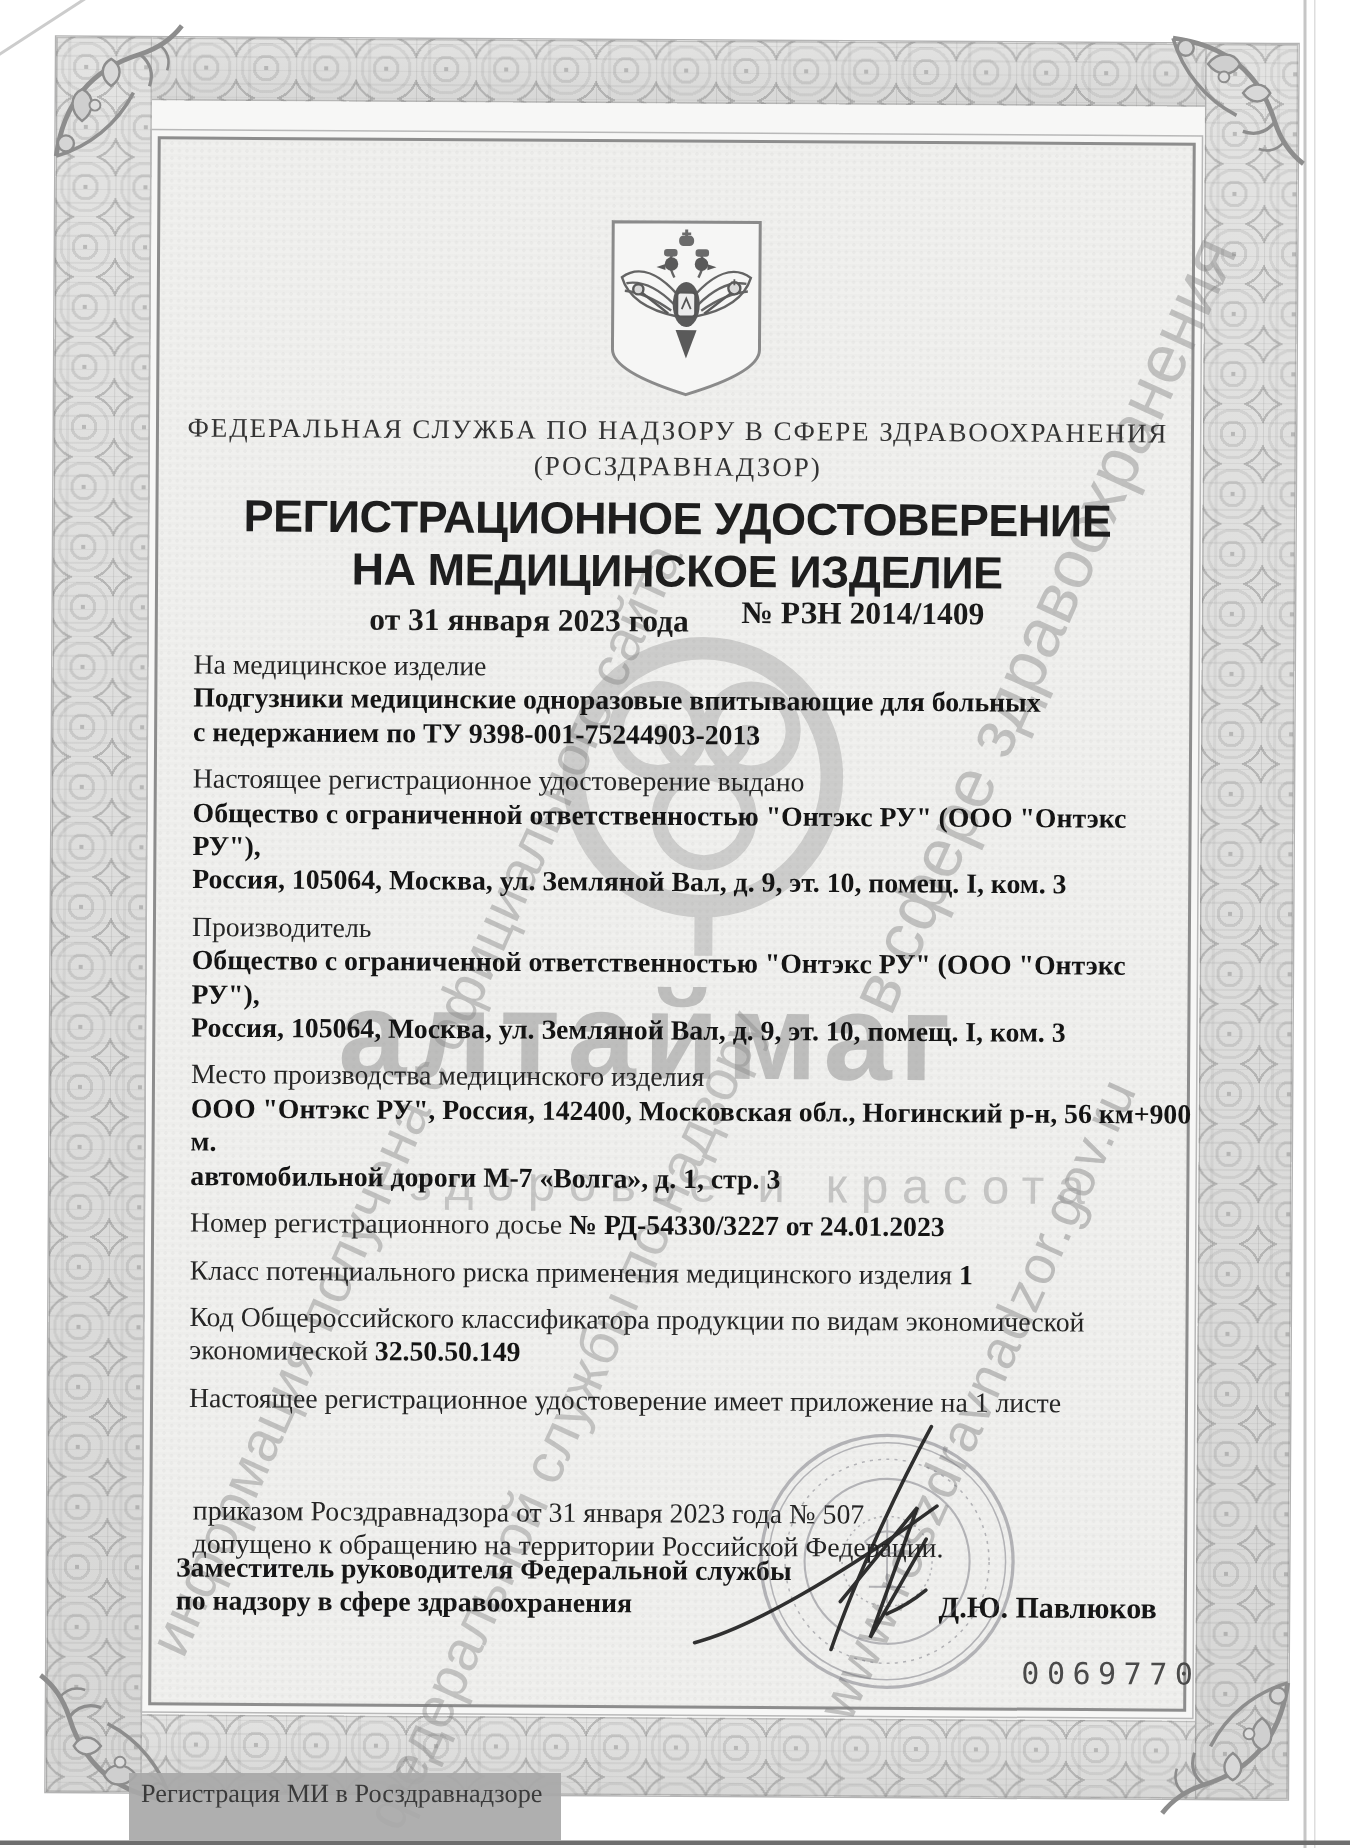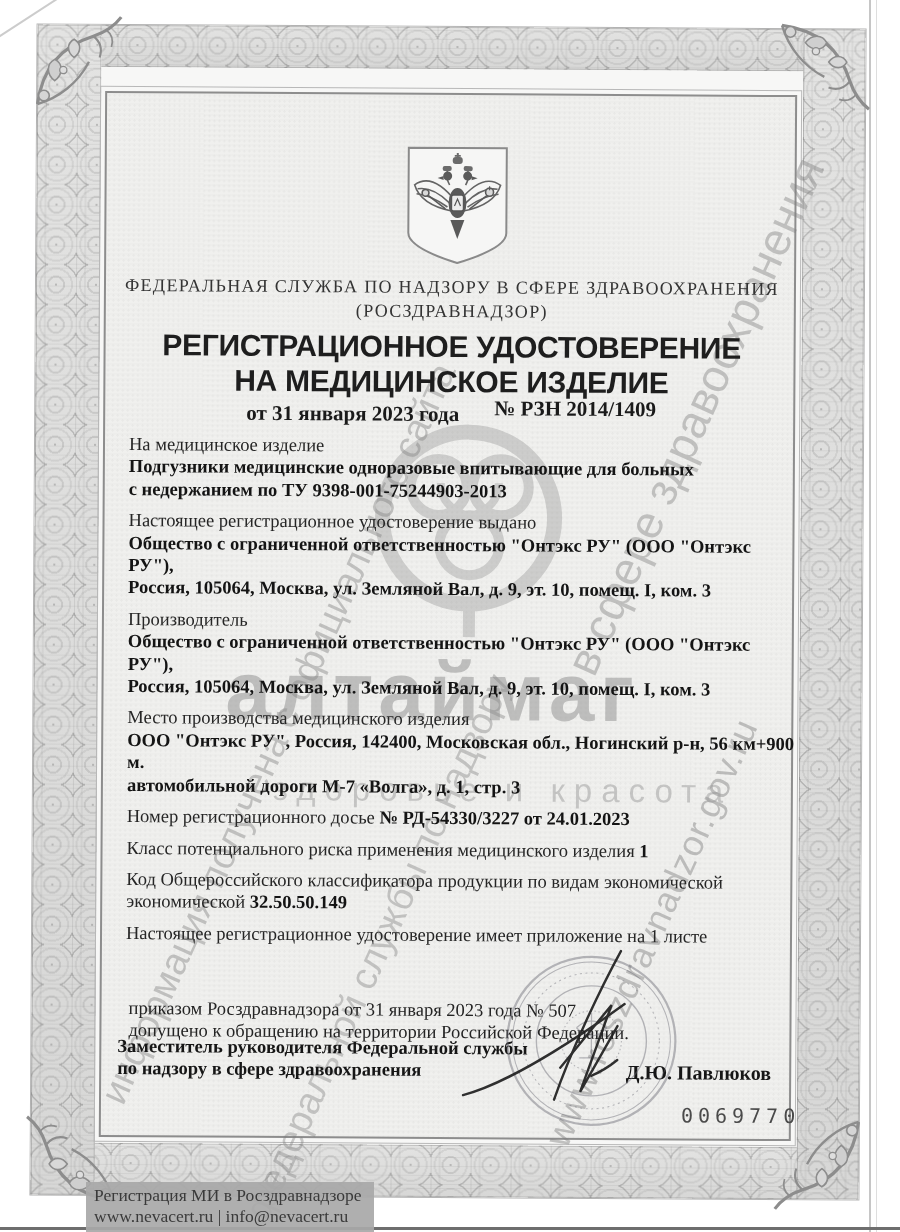--- a/index.html
+++ b/index.html
@@ -277,14 +277,13 @@
       <path d="M432,1068 C470,1058 530,1022 593,976"></path>
       <path d="M523,1072 C540,1022 568,962 589,923"></path>
       <path d="M529,1040 L580,977 L549,1064 L586,998"></path>
       <path d="M560,1048 q14,-6 26,-16"></path>
     </g>
   </svg>
 </div>
 
 <div class="footer-badge">
   <div>Регистрация МИ в Росздравнадзоре</div>
-  <div>www.nevacert.ru | info@nevacert.ru</div>
 </div>
 
 </body></html>

